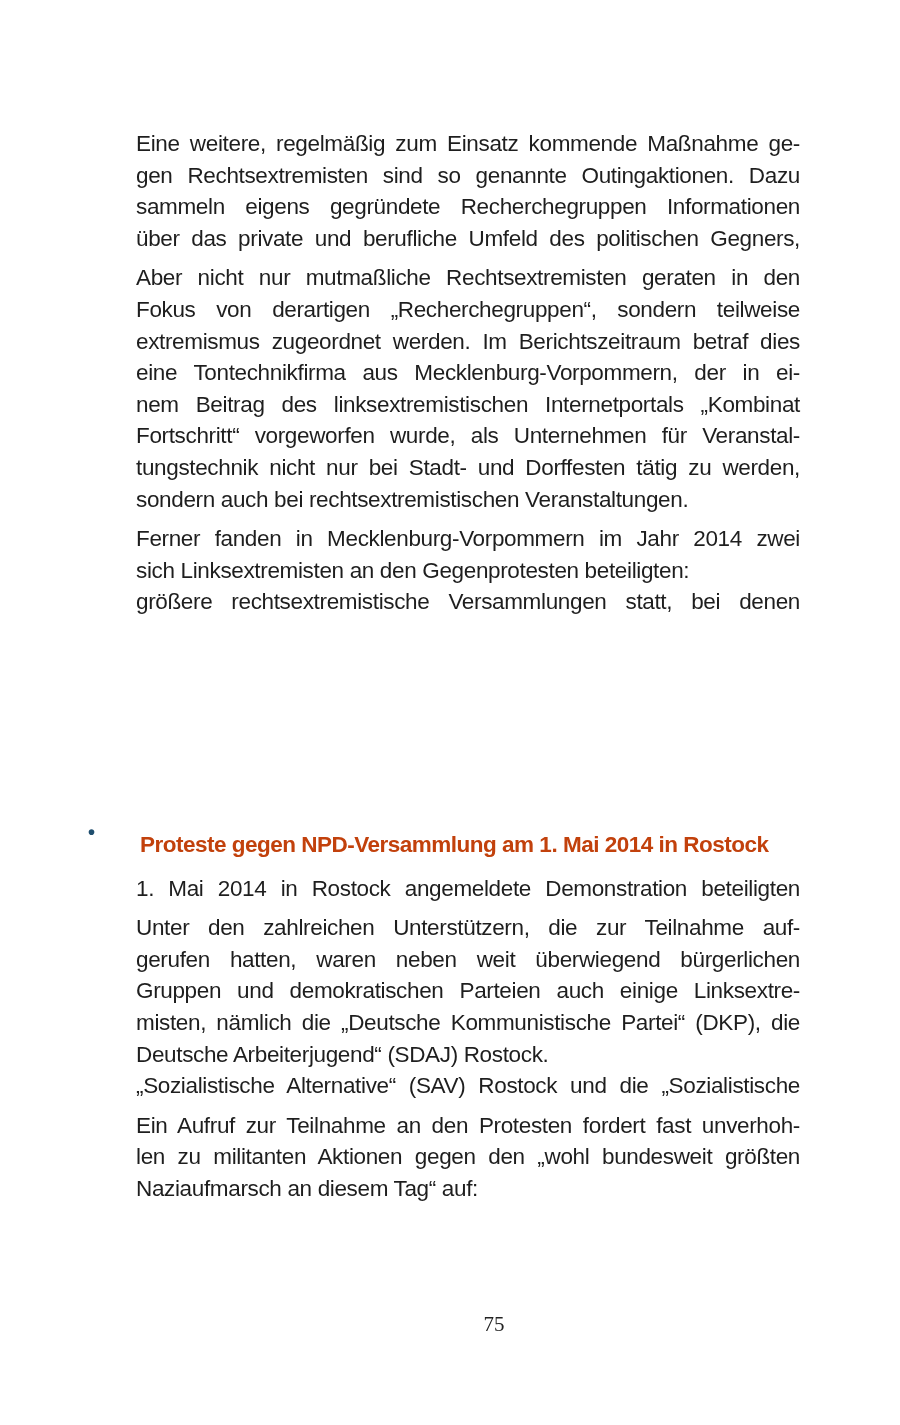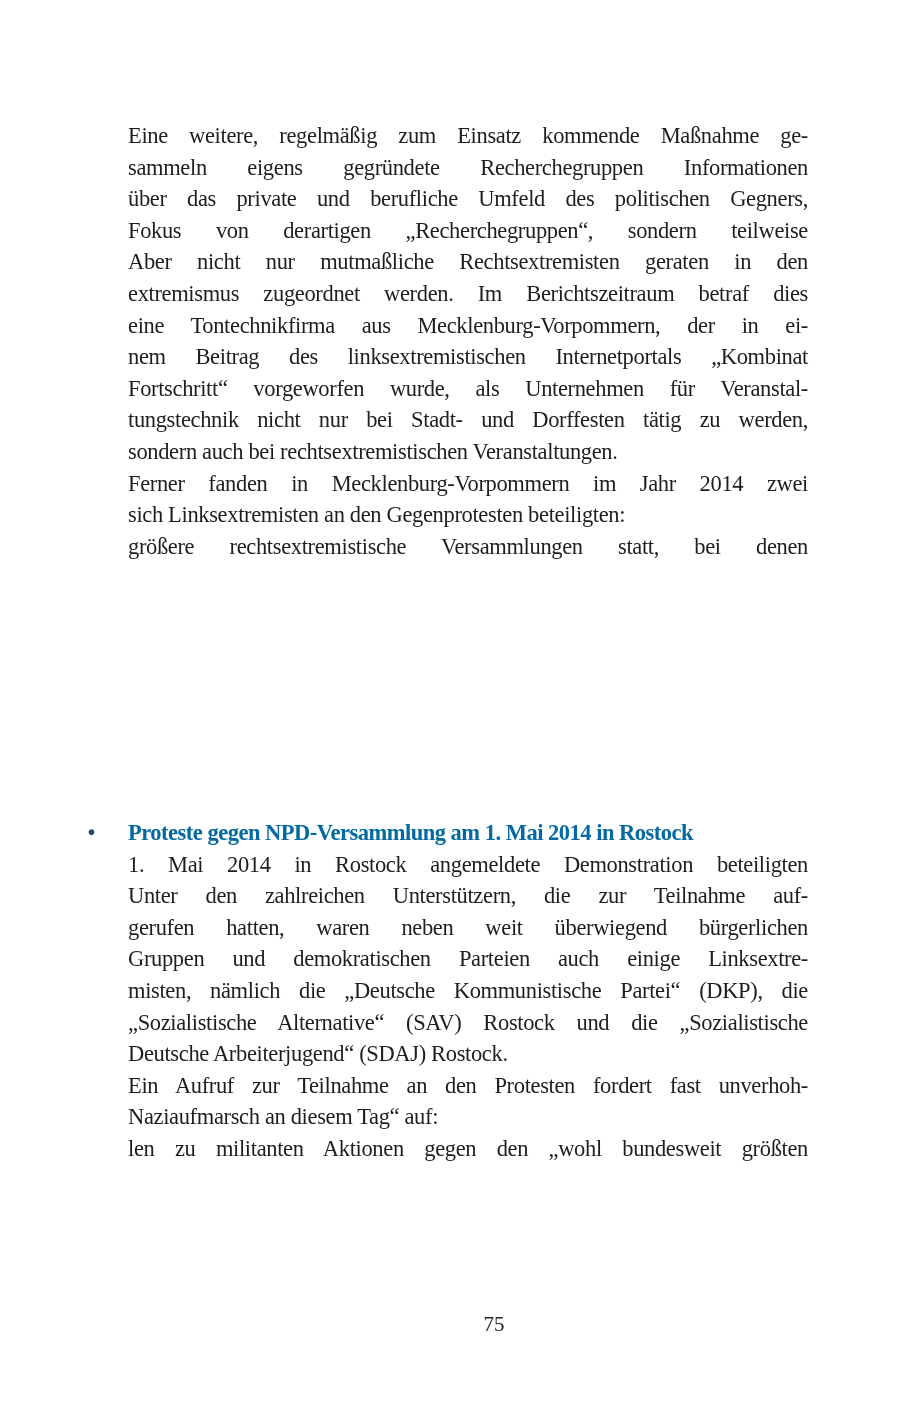--- a/index.html
+++ b/index.html
@@ -18,25 +18,24 @@
       position: absolute;
       left: 128px;
       top: 120px;
       width: 680px;
       font-family: "Liberation Sans Narrow", "Liberation Sans", sans-serif;
       font-size: 22.5px;
       line-height: 31.6px;
       letter-spacing: -0.35px;
     }
     .para {
-      margin: 0;
+      margin: 8px;
       text-align: justify;
       text-align-last: left;
       hyphens: manual;
-      font-family: Liberation Serif, serif;
     }
     .para .ln {
       display: block;
       text-align: justify;
       text-align-last: justify;
       white-space: nowrap;
     }
     .para .ln.last {
       text-align-last: left;
     }
@@ -52,50 +51,50 @@
     }
     .bullet-dot {
       position: absolute;
       left: -40px;
       top: 0;
       color: #1f4e6e;
       font-weight: bold;
       font-size: 20px;
     }
     .bullet-heading {
-      color: #0369a1;
+      color: #c2410c;
       font-weight: bold;
-      margin: 0;
+      margin: 12px;
       letter-spacing: -0.5px;
-      font-family: Liberation Serif, serif;
     }
     .page-number {
       position: absolute;
       left: 0;
       width: 900px;
       top: 1312px;
       text-align: center;
       font-family: "Liberation Serif", "DejaVu Serif", serif;
       font-size: 21px;
       color: #222222;
       padding-left: 44px;
     }
   </style>
 </head>
 <body>
 
 <div class="page-body">
   <p class="para">
     <span class="ln">Eine weitere, regelmäßig zum Einsatz kommende Maßnahme ge-</span>
+    <span class="ln">gen Rechtsextremisten sind so genannte Outingaktionen. Dazu</span>
     <span class="ln">sammeln eigens gegründete Recherchegruppen Informationen</span>
     <span class="ln">über das private und berufliche Umfeld des politischen Gegners,</span>
   </p>
   <p class="para">
+    <span class="ln">Aber nicht nur mutmaßliche Rechtsextremisten geraten in den</span>
     <span class="ln">Fokus von derartigen „Recherchegruppen“, sondern teilweise</span>
-    <span class="ln">Aber nicht nur mutmaßliche Rechtsextremisten geraten in den</span>
     <span class="ln">extremismus zugeordnet werden. Im Berichtszeitraum betraf dies</span>
     <span class="ln">eine Tontechnikfirma aus Mecklenburg-Vorpommern, der in ei-</span>
     <span class="ln">nem Beitrag des linksextremistischen Internetportals „Kombinat</span>
     <span class="ln">Fortschritt“ vorgeworfen wurde, als Unternehmen für Veranstal-</span>
     <span class="ln">tungstechnik nicht nur bei Stadt- und Dorffesten tätig zu werden,</span>
     <span class="ln last">sondern auch bei rechtsextremistischen Veranstaltungen.</span>
   </p>
   <p class="para">
     <span class="ln">Ferner fanden in Mecklenburg-Vorpommern im Jahr 2014 zwei</span>
     <span class="ln last">sich Linksextremisten an den Gegenprotesten beteiligten:</span>
@@ -107,23 +106,23 @@
   <span class="bullet-dot">•</span>
   <p class="bullet-heading">Proteste gegen NPD-Versammlung am 1. Mai 2014 in Rostock</p>
   <p class="para">
     <span class="ln">1. Mai 2014 in Rostock angemeldete Demonstration beteiligten</span>
   </p>
   <p class="para">
     <span class="ln">Unter den zahlreichen Unterstützern, die zur Teilnahme auf-</span>
     <span class="ln">gerufen hatten, waren neben weit überwiegend bürgerlichen</span>
     <span class="ln">Gruppen und demokratischen Parteien auch einige Linksextre-</span>
     <span class="ln">misten, nämlich die „Deutsche Kommunistische Partei“ (DKP), die</span>
+    <span class="ln last">Deutsche Arbeiterjugend“ (SDAJ) Rostock.</span>
     <span class="ln">„Sozialistische Alternative“ (SAV) Rostock und die „Sozialistische</span>
-    <span class="ln last">Deutsche Arbeiterjugend“ (SDAJ) Rostock.</span>
   </p>
   <p class="para">
     <span class="ln">Ein Aufruf zur Teilnahme an den Protesten fordert fast unverhoh-</span>
+    <span class="ln">len zu militanten Aktionen gegen den „wohl bundesweit größten</span>
     <span class="ln last">Naziaufmarsch an diesem Tag“ auf:</span>
-    <span class="ln">len zu militanten Aktionen gegen den „wohl bundesweit größten</span>
   </p>
 </div>
 
 <div class="page-number">75</div>
 
 </body></html>

